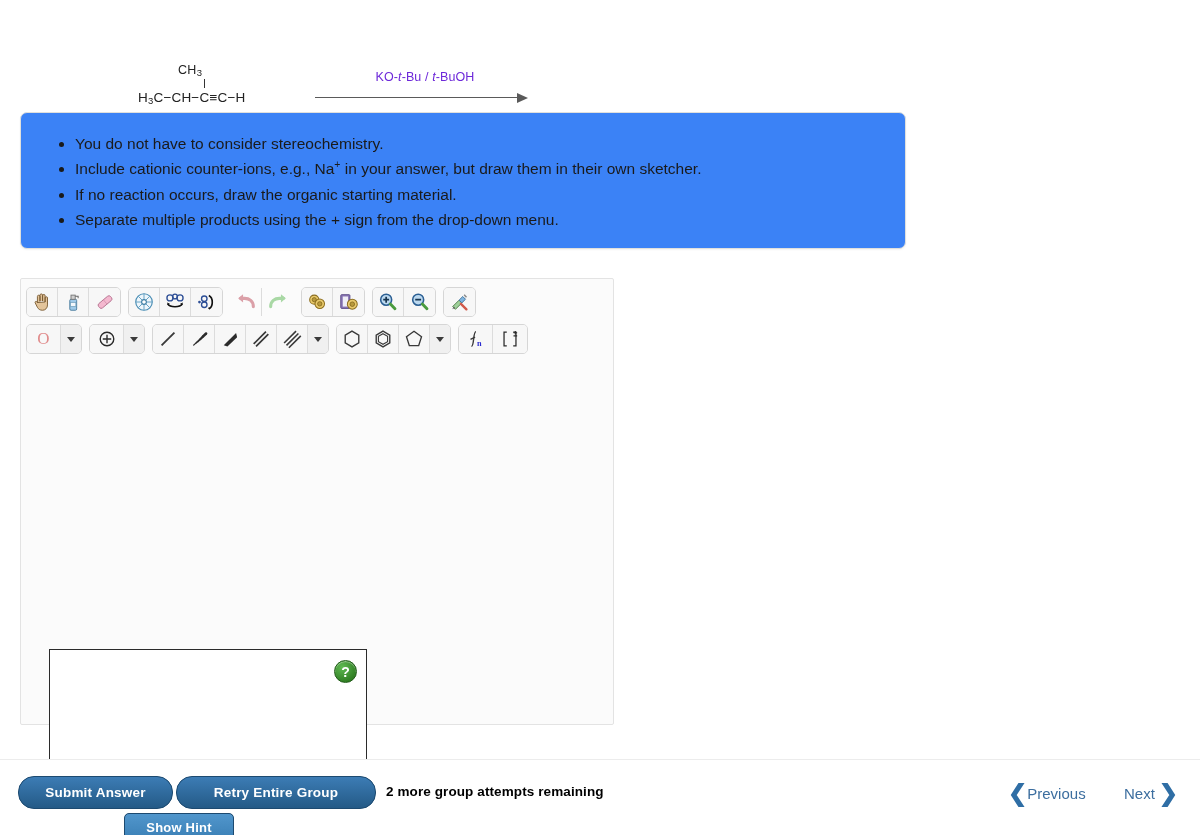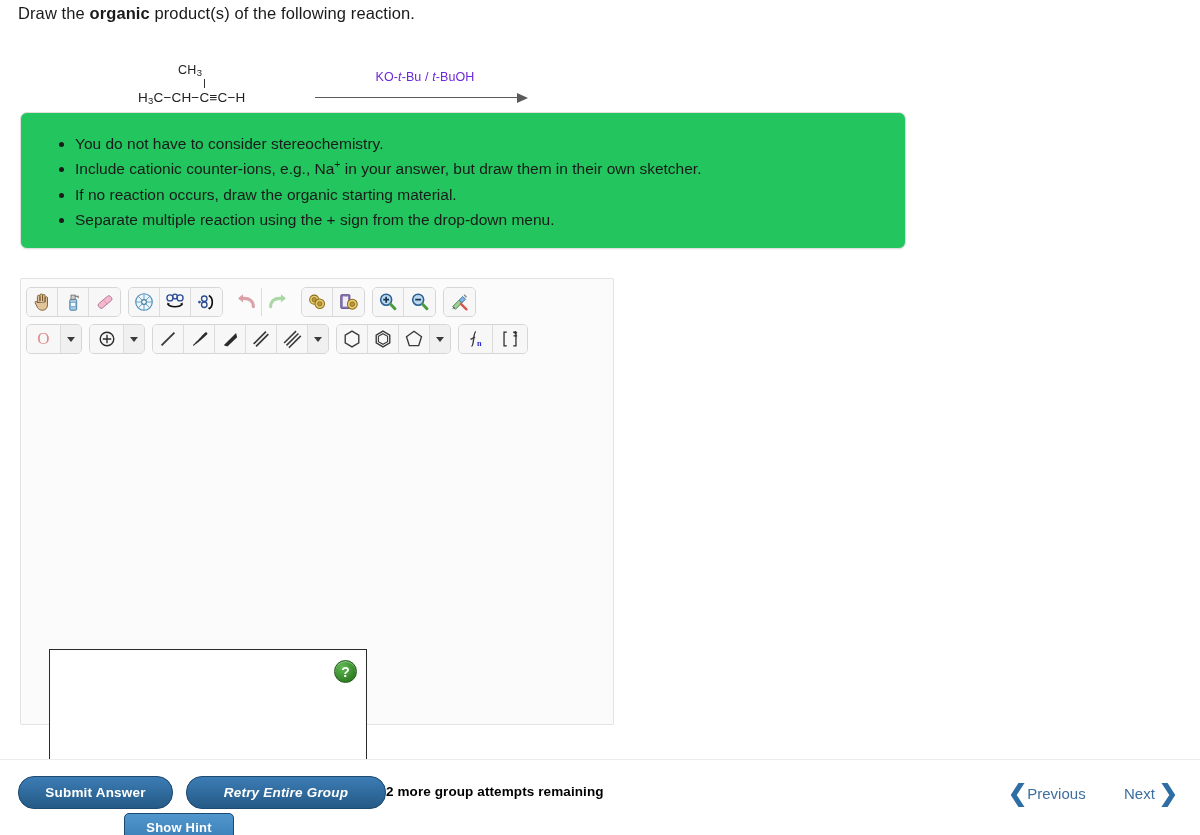--- a/index.html
+++ b/index.html
@@ -91,21 +91,21 @@
     border-left: 11px solid #5a5a5a;
     border-top: 5px solid transparent;
     border-bottom: 5px solid transparent;
   }
 
   
   .notes {
     position: absolute;
     left: 20px; top: 112px;
     width: 886px;
-    background: #22c55e;
+    background: #3b82f6;
     border: 1px solid #e0e0dd;
     border-radius: 7px;
     padding: 18px 20px 16px 20px;
     box-shadow: 0 1px 2px rgba(0,0,0,.05);
   }
   .notes ul {
     margin: 0; padding-left: 34px;
     list-style: disc;
   }
   .notes li {
@@ -220,21 +220,21 @@
     font-weight: bold;
     border: 1px solid #1d4a70;
     border-radius: 16px;
     display: flex;
     align-items: center;
     justify-content: center;
     cursor: pointer;
     letter-spacing: .2px;
   }
   #submit-btn  { left: 18px;  top: 16px; width: 155px; height: 33px; }
-  #retry-btn   { left: 186px; top: 16px; width: 200px; height: 33px; font-style: italic; }
+  #retry-btn   { left: 176px; top: 16px; width: 200px; height: 33px; }
   #hint-btn    { left: 124px; top: 53px; width: 110px; height: 28px;
                  background-image: linear-gradient(#5196cc, #3a7fb5);
                  font-size: 13px; border-radius: 5px 5px 0 0; }
   .attempts {
     position: absolute;
     left: 386px; top: 24px;
     font-size: 13.5px;
     font-weight: bold;
     color: #000000;
     letter-spacing: .1px;
@@ -255,44 +255,41 @@
     font-weight: bold;
     color: #2f6ea5;
     line-height: 1;
   }
 </style>
 </head>
 <body>
 
 <div id="page">
 
-  <div class="prompt">
-    <span>Draw the </span><b>organic</b><span> product(s) of the following reaction.</span>
-  </div>
 
   <div class="scheme">
 
     <div class="struct">
       <div class="topline"><span>CH</span><sub>3</sub></div>
       <div class="tick"></div>
       <div class="mainline"><span>H</span><sub>3</sub><span>C−CH−C≡C−H</span></div>
     </div>
 
     <div class="arrowwrap">
       <div class="reagent"><span>KO-</span><i>t</i><span>-Bu / </span><i>t</i><span>-BuOH</span></div>
       <div class="arrowline"></div>
     </div>
   </div>
 
   <div class="notes">
     <ul>
       <li>You do not have to consider stereochemistry.</li>
       <li><span>Include cationic counter-ions, e.g., Na</span><sup>+</sup><span> in your answer, but draw them in their own sketcher.</span></li>
       <li>If no reaction occurs, draw the organic starting material.</li>
-      <li>Separate multiple reaction using the + sign from the drop-down menu.</li>
+      <li>Separate multiple products using the + sign from the drop-down menu.</li>
     </ul>
   </div>
 
   <div class="sketcher">
 
     <div class="tbrow r1">
 
       <div class="grp">
         <div class="btn" title="Pan">
           <svg class="g" viewBox="0 0 24 24">

